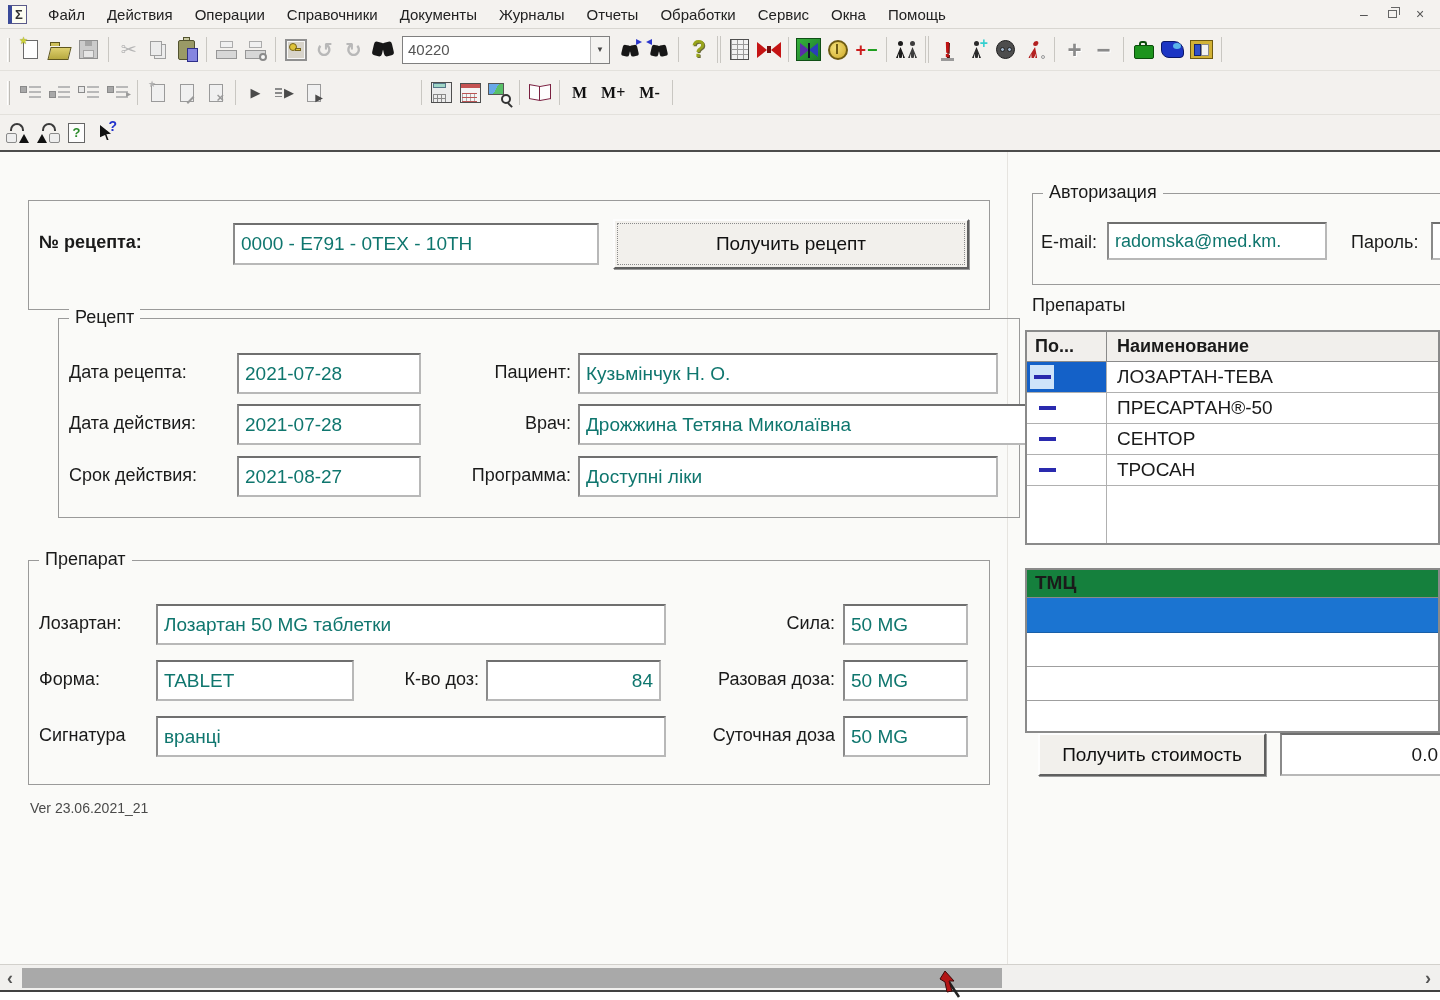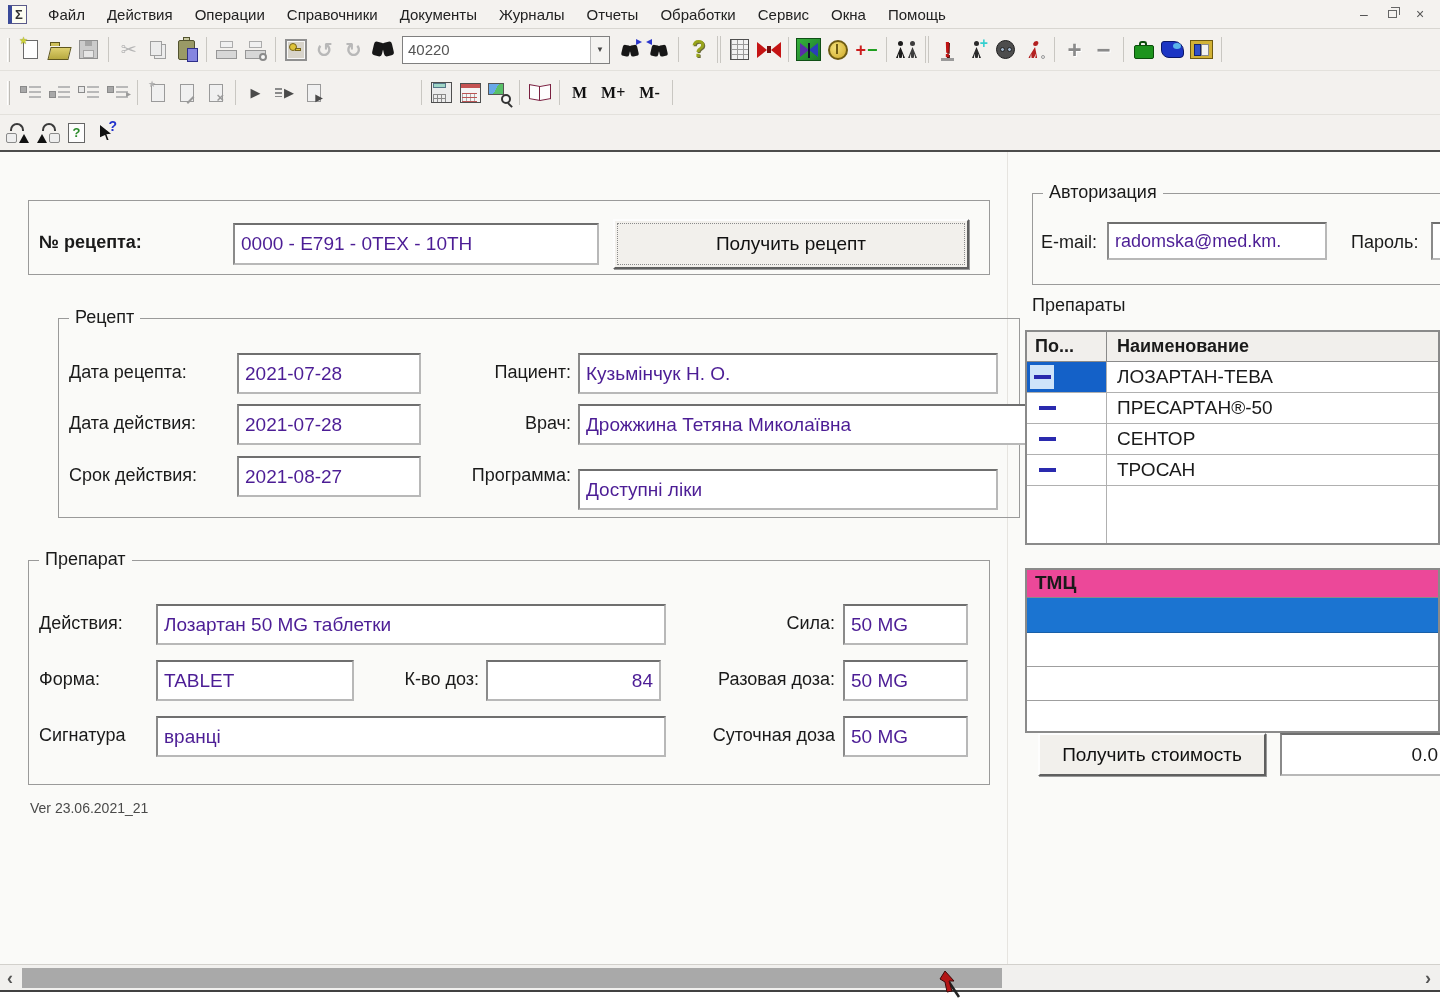--- a/index.html
+++ b/index.html
@@ -151,21 +151,21 @@
 
   
   .main{position:absolute;left:0;top:152px;width:1440px;height:812px;background:#fafaf8;}
   .vline{position:absolute;left:1007px;top:0;width:1px;height:812px;background:#e6e4e0;}
   .group{position:absolute;border:1px solid #9a9a9a;}
   .legend{position:absolute;top:-12px;left:10px;background:#fafaf8;padding:0 6px;font-size:18px;color:#1a1a1a;white-space:nowrap;}
   .lbl{position:absolute;font-size:18px;color:#1a1a1a;white-space:nowrap;}
   .lbl.r{text-align:right;}
   .lbl.b{font-weight:bold;}
   .fld{position:absolute;background:#fff;border:2px solid;border-color:#6f6f6f #b8b8b8 #b8b8b8 #8a8a8a;
-    font-family:"Liberation Sans","DejaVu Sans",sans-serif;font-size:19px;color:#4c1d95;padding:5px 6px;outline:none;}
+    font-family:"Liberation Sans","DejaVu Sans",sans-serif;font-size:19px;color:#0f766e;padding:5px 6px;outline:none;}
   .fld.num{text-align:right;}
   .push{position:absolute;background:#f2f0ec;border:2px solid;border-color:#fdfdfd #5f5f5f #5f5f5f #fdfdfd;
     box-shadow:1px 1px 0 #9a9a9a;display:flex;align-items:center;justify-content:center;
     font-size:19px;color:#111;}
   .push.focus{outline:1px dotted #8a8a8a;outline-offset:-5px;}
   .i-pawn{position:absolute;left:15px;top:8px;width:14px;height:32px;}
   .i-pawnhead{width:8px;height:8px;border-radius:50%;background:radial-gradient(circle at 35% 30%,#e26ae2,#8a0a8a);margin:0 auto;}
   .i-pawnbody{width:13px;height:21px;margin:1px auto 0;background:linear-gradient(90deg,#d84ad8,#7a087a);
     clip-path:polygon(50% 0,78% 25%,62% 35%,92% 100%,8% 100%,38% 35%,22% 25%);}
 
@@ -178,21 +178,21 @@
   .drow.fill{flex:1;border-bottom:none;}
   .dc1{width:80px;border-right:1px solid #b0b0b0;display:flex;align-items:center;}
   .dc1.sel{background:#1461c8;}
   .dcell-mini{width:24px;height:24px;background:#cfe4fa;margin-left:3px;display:flex;align-items:center;justify-content:center;}
   .dash{width:17px;height:4px;background:#2a2aae;margin-left:12px;}
   .dcell-mini .dash{margin-left:0;}
   .dc2{flex:1;display:flex;align-items:center;padding-left:10px;font-size:19px;}
 
   
   .tmc{position:absolute;left:1025px;top:416px;width:415px;height:165px;border:2px solid #8a8a8a;background:#fff;display:flex;flex-direction:column;}
-  .tmc-head{height:28px;background:#ec4899;border-bottom:1px solid #8a8a8a;font-weight:bold;font-size:19px;padding:2px 0 0 8px;flex:0 0 auto;}
+  .tmc-head{height:28px;background:#15803d;border-bottom:1px solid #8a8a8a;font-weight:bold;font-size:19px;padding:2px 0 0 8px;flex:0 0 auto;}
   .tmc-row{height:34px;border-bottom:1px solid #9f9f9f;flex:0 0 auto;}
   .tmc-row.sel{height:35px;background:#1b74d1;border-bottom:1px solid #185fa8;}
   .tmc-row.last{border-bottom:none;}
   .costfld{position:absolute;left:1280px;top:581px;width:170px;height:43px;background:#fff;
     border:2px solid;border-color:#6f6f6f #b8b8b8 #b8b8b8 #8a8a8a;font-size:19px;
     display:flex;align-items:center;justify-content:flex-end;padding-right:10px;}
   .version{position:absolute;left:30px;top:648px;font-size:14px;color:#4a4a4a;letter-spacing:0px;}
 
   
   .hscroll{position:absolute;left:0;top:964px;width:1440px;height:26px;background:#f1f0ee;border-top:1px solid #d2d0cc;}
@@ -509,21 +509,21 @@
     <span class="ib">
         <span class="i-cursor"></span>
         <span class="g-helpblue">?</span>
       </span>
   </div>
   <div class="topline"></div>
 
   <div class="main">
     <div class="vline"></div>
 
-    <div class="group" style="left:28px;top:48px;width:962px;height:75px;">
+    <div class="group" style="left:28px;top:48px;width:962px;height:110px;">
       <div class="lbl b" style="left:10px;top:31px;">№ рецепта:</div>
       <input class="fld" style="left: 204px; top: 22px; width: 366px; height: 42px;" value="0000 - E791 - 0TEX - 10TH">
       <div class="push focus" style="left:584px;top:18px;width:356px;height:50px;">
         <span class="i-pawn"><span class="i-pawnhead"></span><span class="i-pawnbody"></span></span>
         <span>Получить рецепт</span>
       </div>
     </div>
 
     <div class="group" style="left:1032px;top:41px;width:430px;height:92px;">
       <div class="legend">Авторизация</div>
@@ -539,21 +539,21 @@
       <input class="fld" style="left: 178px; top: 34px; width: 184px; height: 41px;" value="2021-07-28">
       <div class="lbl r" style="left:330px;top:43px;width:182px;">Пациент:</div>
       <input class="fld" style="left: 519px; top: 34px; width: 420px; height: 41px;" value="Кузьмінчук Н. О.">
       <div class="lbl" style="left:10px;top:94px;">Дата действия:</div>
       <input class="fld" style="left: 178px; top: 85px; width: 184px; height: 41px;" value="2021-07-28">
       <div class="lbl r" style="left:330px;top:94px;width:182px;">Врач:</div>
       <input class="fld" style="left: 519px; top: 85px; width: 475px; height: 41px;" value="Дрожжина Тетяна Миколаївна">
       <div class="lbl" style="left:10px;top:146px;">Срок действия:</div>
       <input class="fld" style="left: 178px; top: 137px; width: 184px; height: 41px;" value="2021-08-27">
       <div class="lbl r" style="left:330px;top:146px;width:182px;">Программа:</div>
-      <input class="fld" style="left: 519px; top: 150px; width: 420px; height: 41px;" value="Доступні ліки">
+      <input class="fld" style="left: 519px; top: 137px; width: 420px; height: 41px;" value="Доступні ліки">
     </div>
 
     <div class="lbl" style="left:1032px;top:143px;">Препараты</div>
     <div class="dtable">
       <div class="dhead">
         <div class="dh1">По...</div>
         <div class="dh2">Наименование</div>
       </div>
       <div class="drow">
         <div class="dc1 sel">
@@ -582,21 +582,21 @@
         <div class="dc2">ТРОСАН</div>
       </div>
       <div class="drow fill">
         <div class="dc1"></div>
         <div class="dc2"></div>
       </div>
     </div>
 
     <div class="group" style="left:28px;top:408px;width:962px;height:225px;">
       <div class="legend">Препарат</div>
-      <div class="lbl" style="left:10px;top:52px;">Действия:</div>
+      <div class="lbl" style="left:10px;top:52px;">Лозартан:</div>
       <input class="fld" style="left: 127px; top: 43px; width: 510px; height: 41px;" value="Лозартан 50 MG таблетки">
       <div class="lbl r" style="left:650px;top:52px;width:156px;">Сила:</div>
       <input class="fld" style="left: 814px; top: 43px; width: 125px; height: 41px;" value="50 MG">
       <div class="lbl" style="left:10px;top:108px;">Форма:</div>
       <input class="fld" style="left: 127px; top: 99px; width: 198px; height: 41px;" value="TABLET">
       <div class="lbl r" style="left:350px;top:108px;width:100px;">К-во доз:</div>
       <input class="fld num" style="left: 457px; top: 99px; width: 175px; height: 41px;" value="84">
       <div class="lbl r" style="left:620px;top:108px;width:186px;">Разовая доза:</div>
       <input class="fld" style="left: 814px; top: 99px; width: 125px; height: 41px;" value="50 MG">
       <div class="lbl" style="left:10px;top:164px;">Сигнатура</div>

